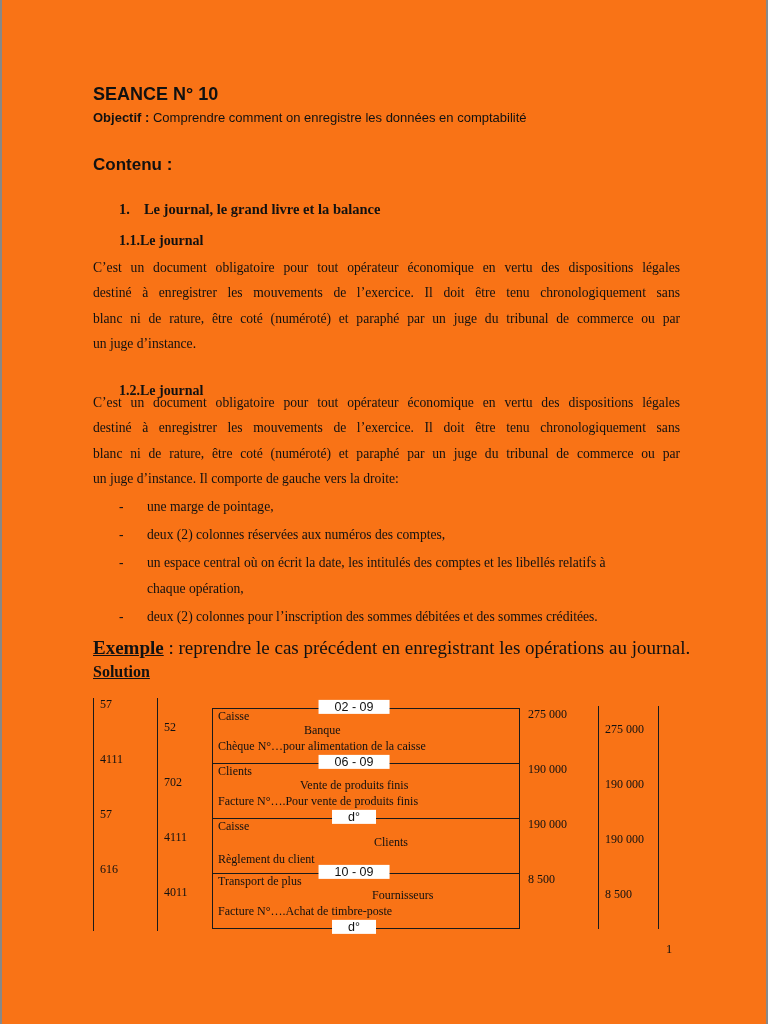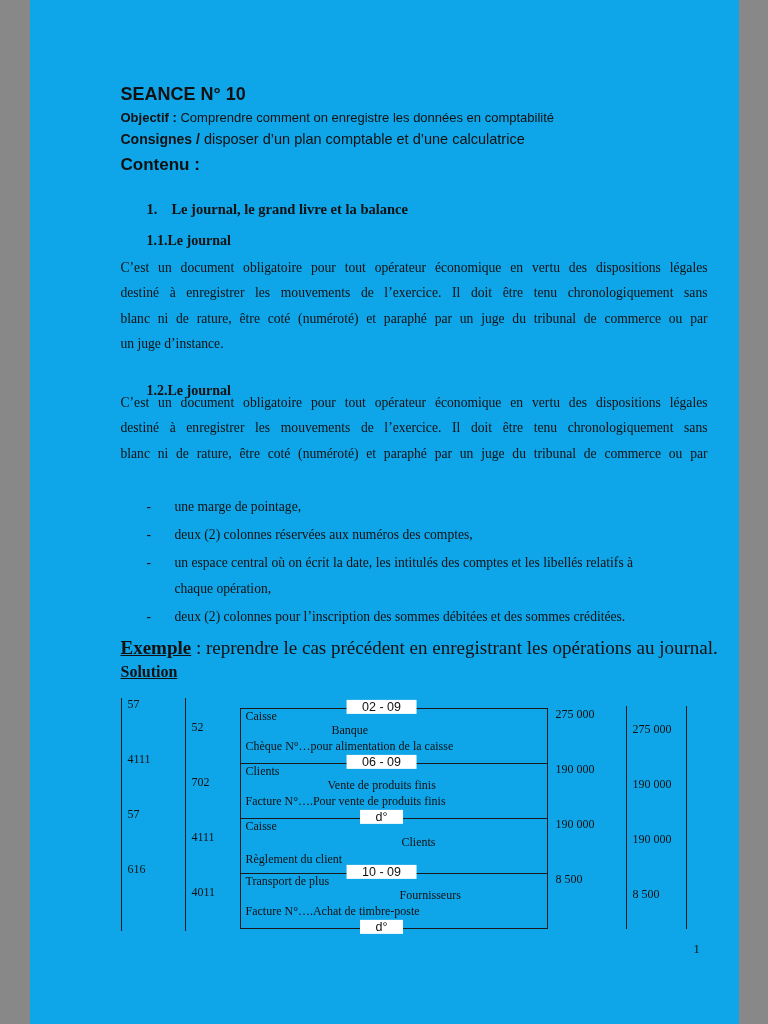--- a/index.html
+++ b/index.html
@@ -1,19 +1,19 @@
 <!DOCTYPE html>
 <html><head>
 <meta charset="utf-8">
 <style>
   html,body{margin:0;padding:0;background:#888;}
   .page{
     position:relative;
-    width:709px;height:1024px;
-    background:#0ea5e9;
+    width:764px;height:1024px;
+    background:#f97316;
     margin:0 auto;
     font-family:"Liberation Serif", serif;
     color:#111;
     overflow:hidden;
   }
   .abs{position:absolute;}
 
   
   .doc-title{
     left:91px;top:84px;
@@ -80,24 +80,20 @@
 
 <div class="page">
 
   <div class="abs doc-title">SEANCE N° 10</div>
 
   <div class="abs hline objectif">
     <span class="lbl">Objectif :</span>
     <span>Comprendre comment on enregistre les données en comptabilité</span>
   </div>
 
-  <div class="abs hline consignes">
-    <span class="lbl">Consignes /</span>
-    <span>disposer d’un plan comptable et d’une calculatrice</span>
-  </div>
 
   <div class="abs hline contenu">
     <span class="lbl">Contenu :</span>
   </div>
 
   <div class="abs heading1">
     <span class="hnum">1.</span><span>Le journal, le grand livre et la balance</span>
   </div>
 
   <div class="abs subheading sub11-pos" style="top: 233px;">1.1.Le journal</div>
@@ -108,20 +104,21 @@
     <div class="pline">blanc ni de rature, être coté (numéroté) et paraphé par un juge du tribunal de commerce ou par</div>
     <div class="pline last">un juge d’instance.</div>
   </div>
 
   <div class="abs subheading sub12">1.2.Le journal</div>
 
   <div class="abs para para12">
     <div class="pline">C’est un document obligatoire pour tout opérateur économique en vertu des dispositions légales</div>
     <div class="pline">destiné à enregistrer les mouvements de l’exercice. Il doit être tenu chronologiquement sans</div>
     <div class="pline">blanc ni de rature, être coté (numéroté) et paraphé par un juge du tribunal de commerce ou par</div>
+    <div class="pline last">un juge d’instance. Il comporte de gauche vers la droite:</div>
   </div>
 
   <div class="abs bullets">
     <div class="bullet-item">
       <span class="bullet-dash">-</span>
       <span class="bullet-text">une marge de pointage,</span>
     </div>
     <div class="bullet-item">
       <span class="bullet-dash">-</span>
       <span class="bullet-text">deux (2) colonnes réservées aux numéros des comptes,</span>

